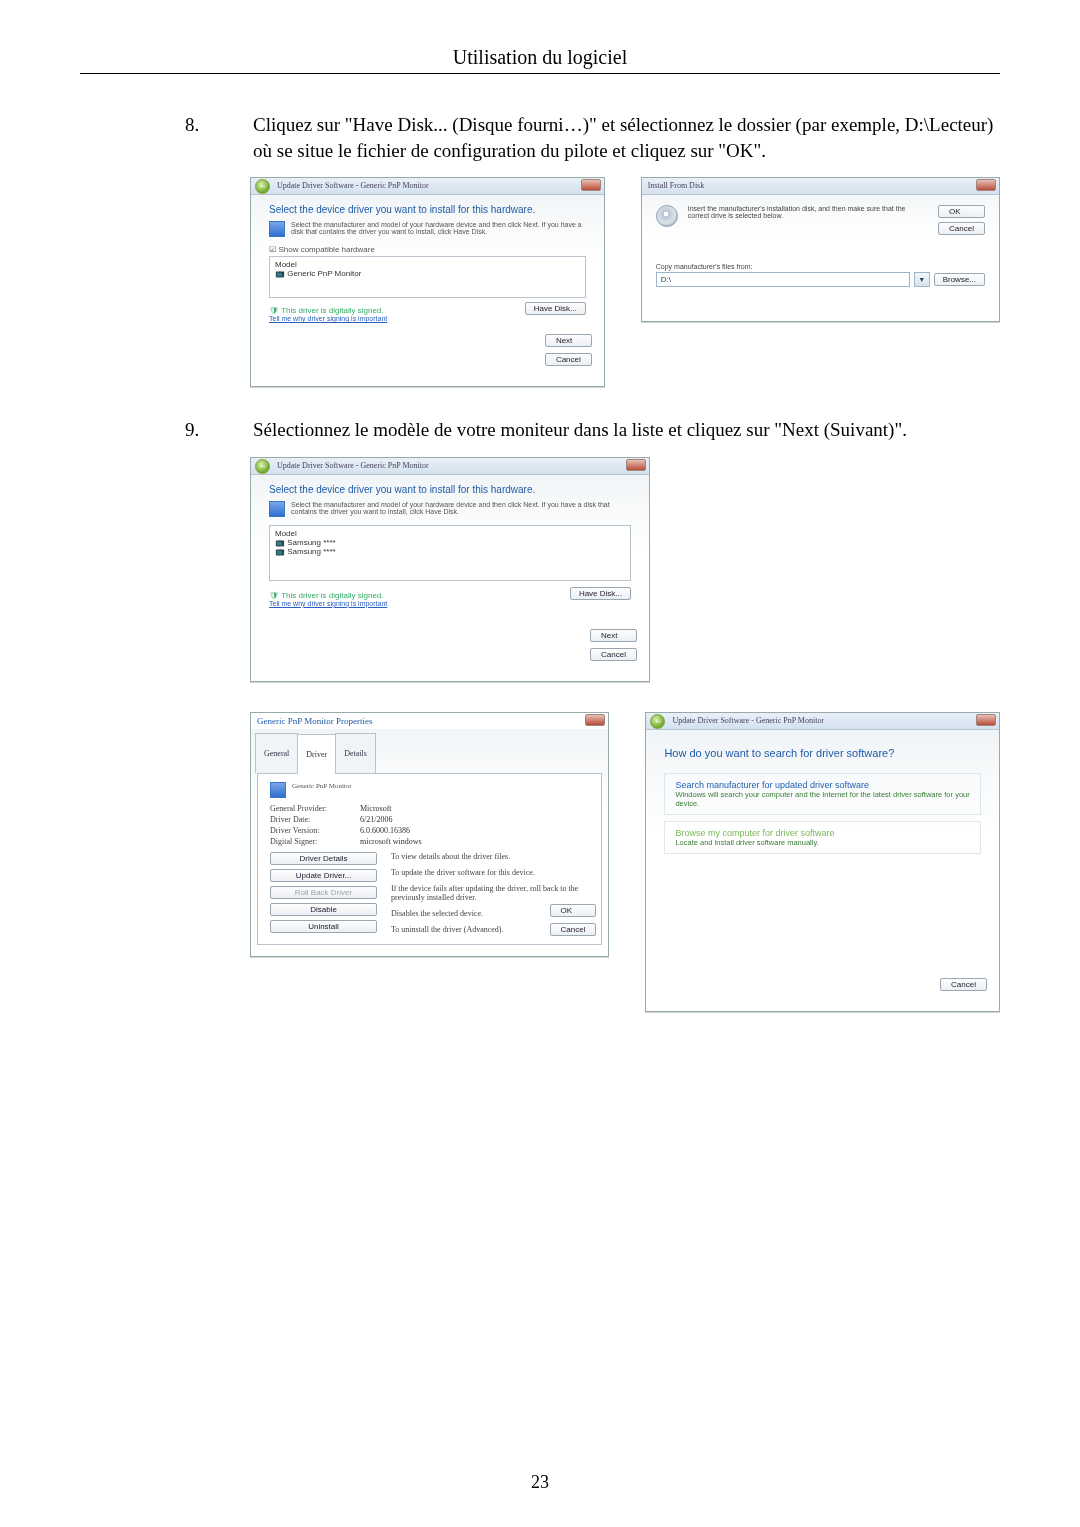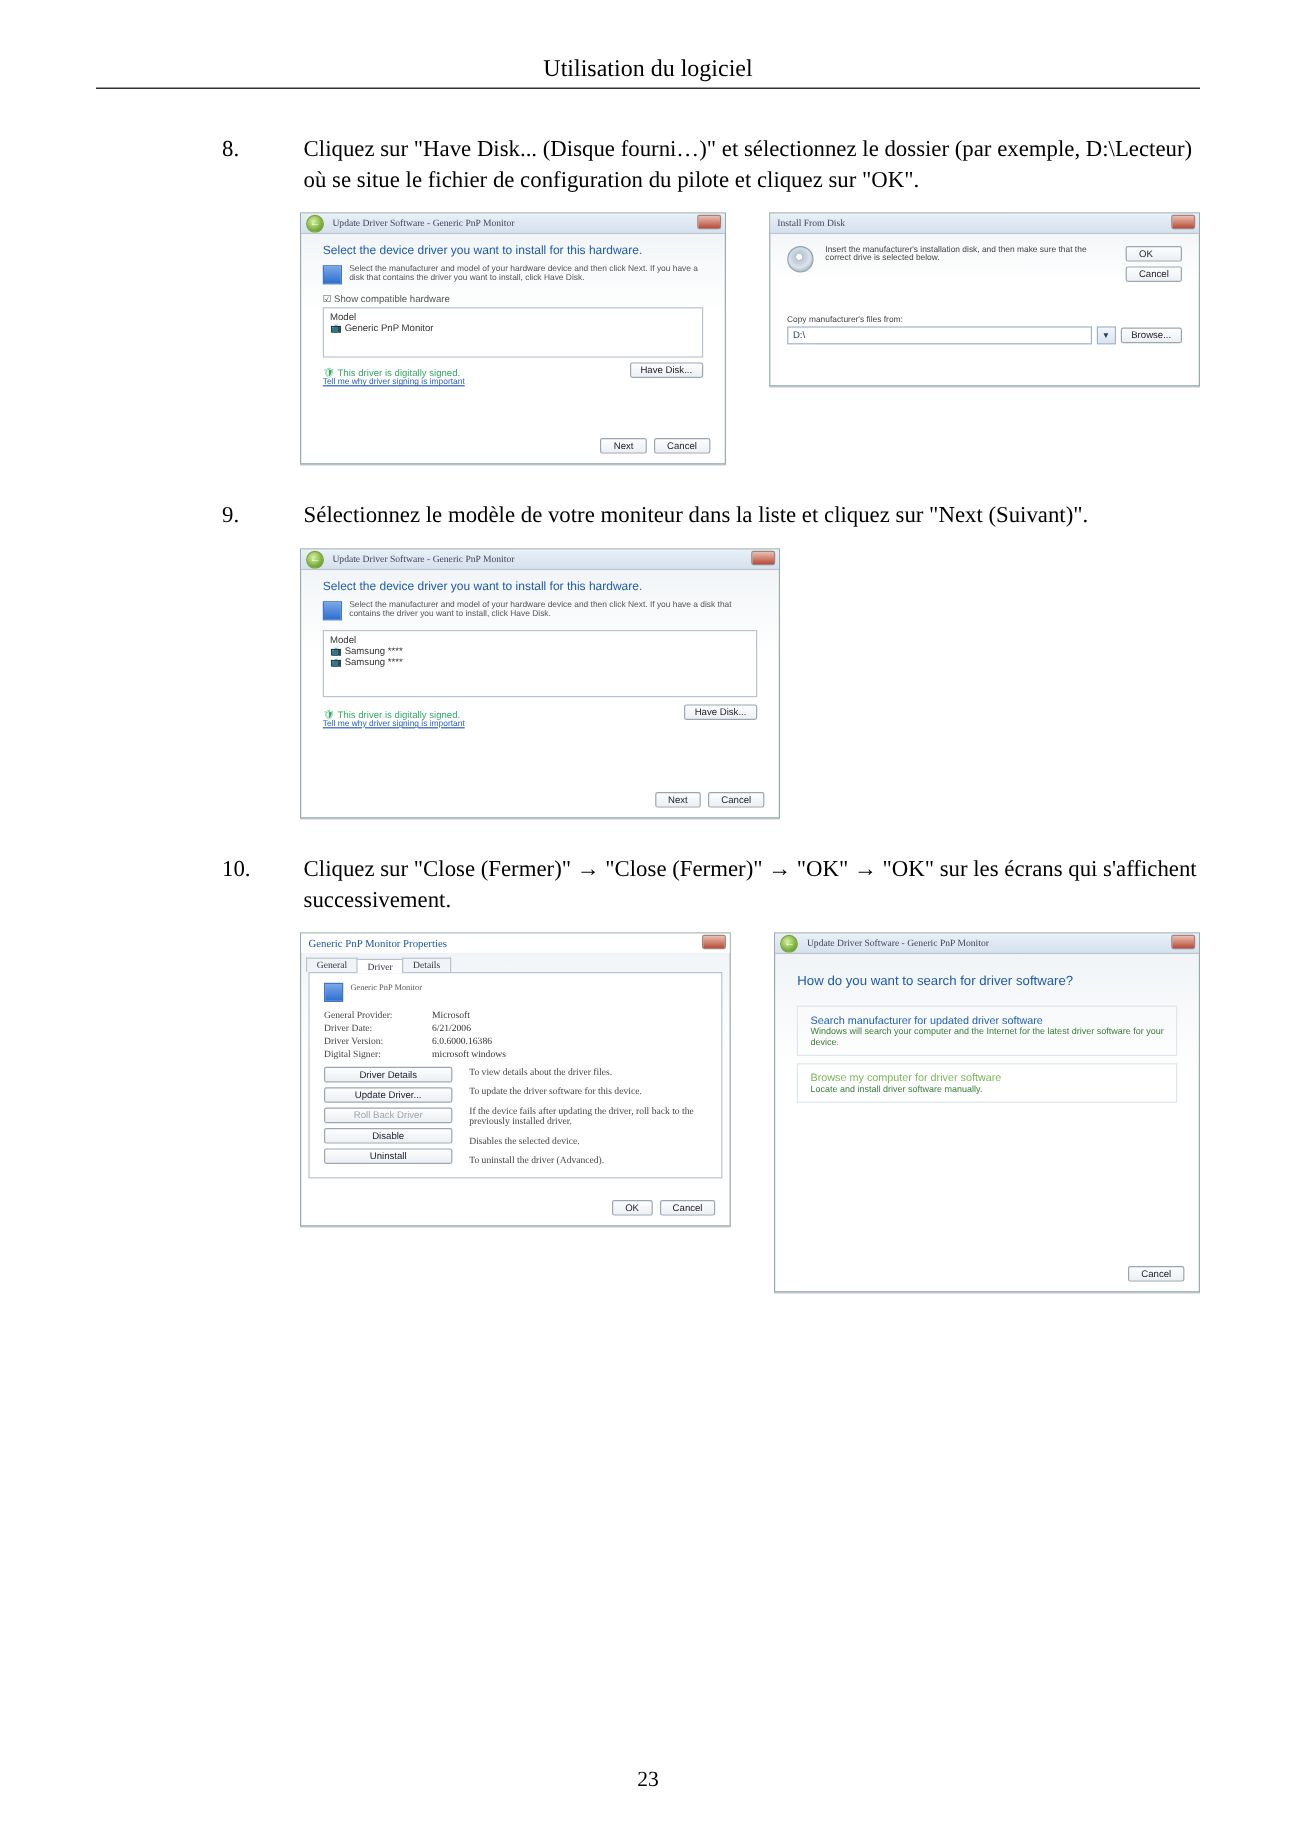--- a/index.html
+++ b/index.html
@@ -144,23 +144,24 @@
     margin-top: 4px;
   }
   .signed .link {
     display: block;
     color: #2a60c0;
     text-decoration: underline;
     font-size: 7px;
   }
   .btnrow {
     position: absolute;
-    right: 12px; bottom: 8px;
+    right: 12px; bottom: 20px;
     display: flex;
     gap: 6px;
+    flex-direction: column;
   }
   .btn {
     font-size: 8px;
     font-family: Tahoma, Arial, sans-serif;
     padding: 1px 10px;
     background: linear-gradient(#fdfdfd,#eceff3);
     border: 1px solid #9aa6b2;
     border-radius: 2px;
     color: #223;
   }
@@ -201,21 +202,21 @@
   }
   
   .tabs {
     display: flex;
     font-size: 8px;
     margin: 4px 0 0 4px;
   }
   .tabs span {
     border: 1px solid #b9c3cd;
     border-bottom: none;
-    padding: 1px 8px;
+    padding: 15px 8px;
     background: #f1f4f7;
     margin-right: -1px;
     color: #334;
   }
   .tabs span.active {
     background: #fff;
     position: relative;
     top: 1px;
   }
   .tabpane {
@@ -370,24 +371,20 @@
             <span class="btn tiny">Have Disk...</span>
           </div>
         </div>
         <div class="btnrow">
           <span class="btn">Next</span>
           <span class="btn">Cancel</span>
         </div>
       </div>
     </div>
 
-    <li class="step">
-      <span class="num">10.</span>
-      <span class="body">Cliquez sur "Close (Fermer)" → "Close (Fermer)" → "OK" → "OK" sur les écrans qui s'affichent successivement.</span>
-    </li>
 
     <div class="shot-row">
 
       <div class="shot s4">
         <div class="tbar simple" style="font-size:9px;color:#1e5aa8;background:#fff;border-bottom:none">
           <span>Generic PnP Monitor Properties</span>
           <span class="winbtns">
               <span></span>
             </span>
         </div>

